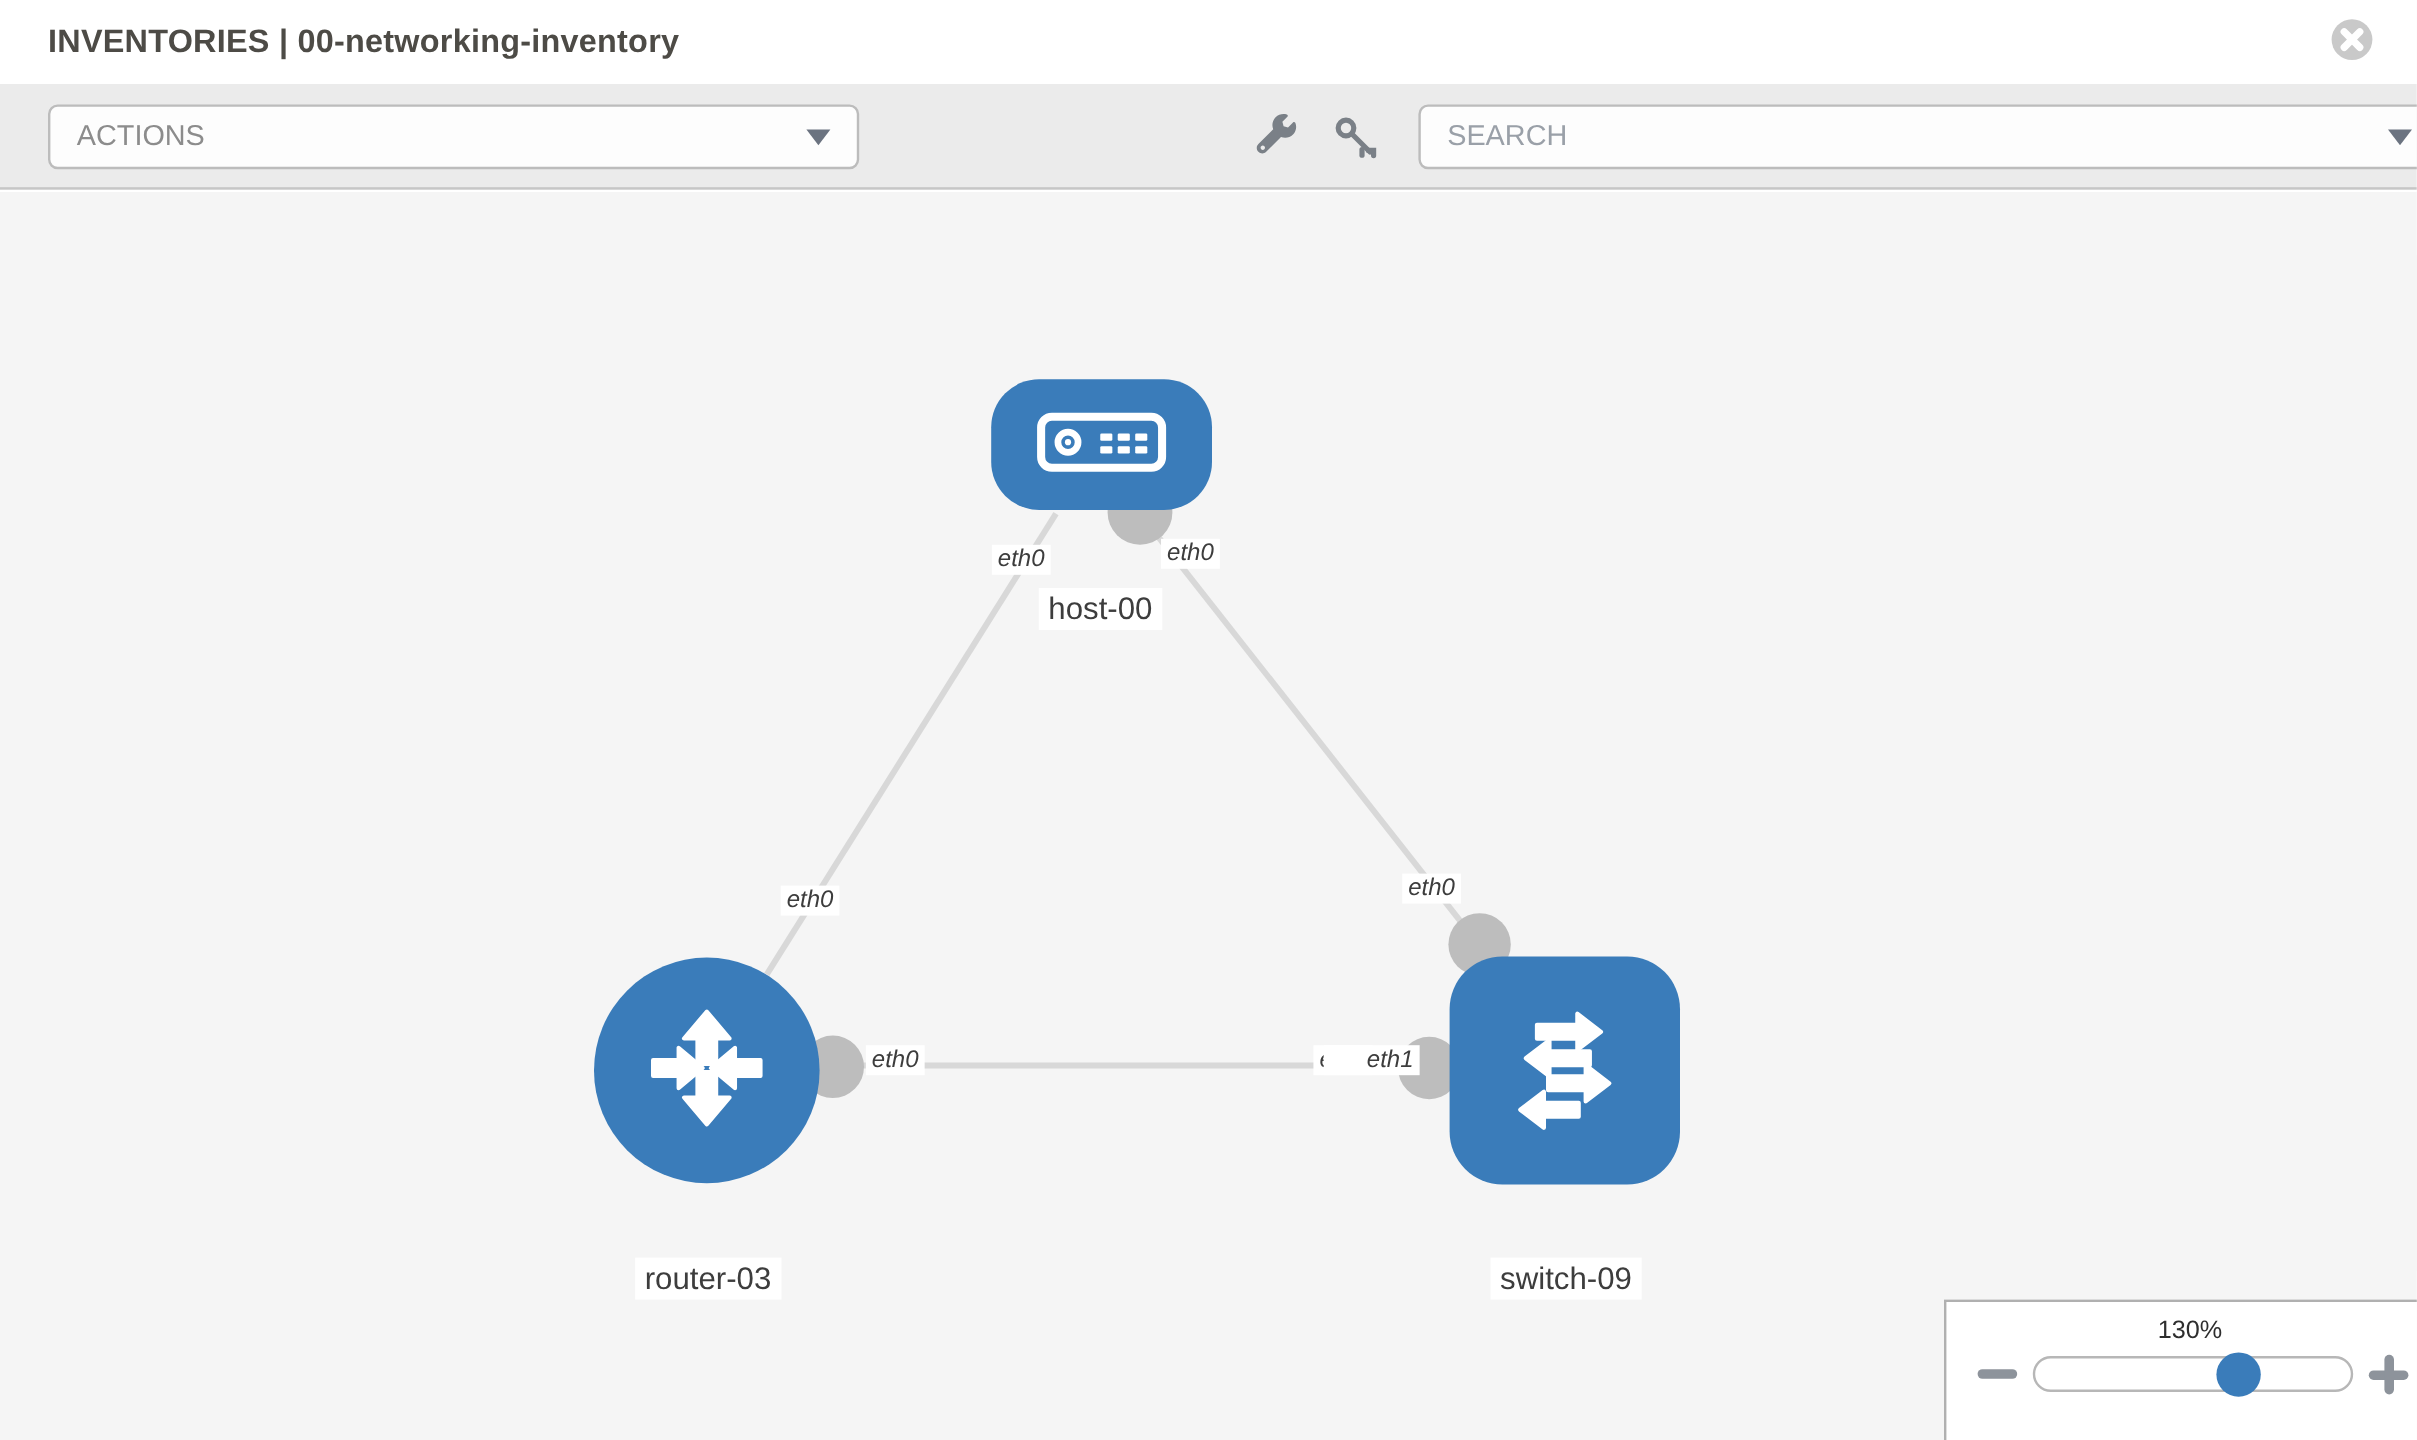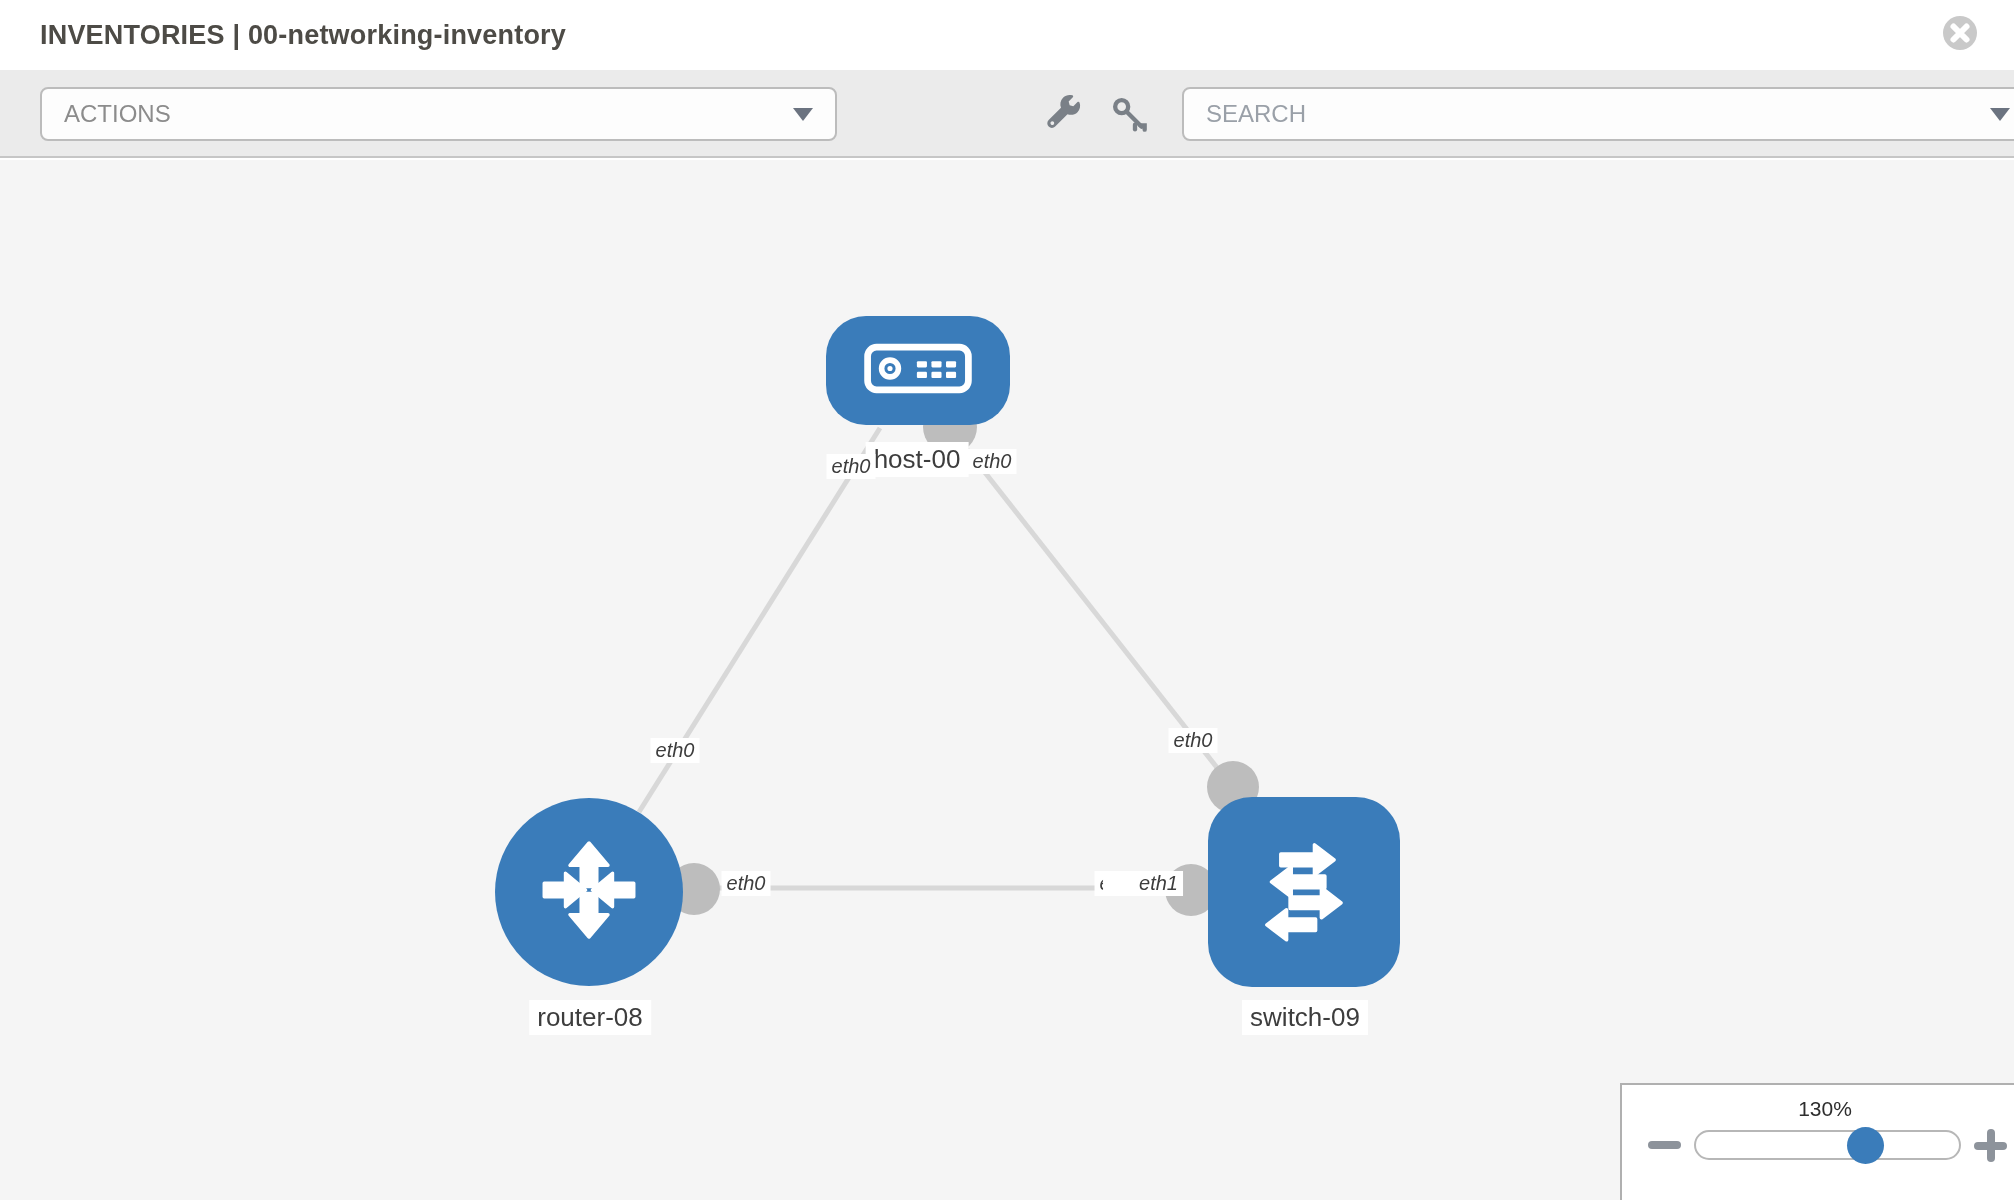--- a/index.html
+++ b/index.html
@@ -28,21 +28,21 @@
   .toolbar {
     position: absolute; top: 70px; left: 0; width: 2014px; height: 88px;
     background: #ebebeb; border-bottom: 2px solid #c6c6c6;
   }
   .select-box {
     position: absolute; top: 17px; height: 54px;
     background: #fdfdfd; border: 2px solid #bcbcbc; border-radius: 8px;
     display: flex; align-items: center; padding: 0 22px;
     cursor: pointer;
   }
-  .actions-box { left: 40px; width: 797px; justify-content: center; }
+  .actions-box { left: 40px; width: 676px; justify-content: center; }
   .search-box  { left: 1182px; width: 852px; }
   .select-label { font-size: 24px; color: #8c8c8c; flex: 1 1 auto; }
   .search-input {
     flex: 1 1 auto; border: none; outline: none; background: transparent;
     font-family: "Liberation Sans", sans-serif; font-size: 24px; color: #555;
   }
   .search-input::placeholder { color: #9aa0a8; opacity: 1; }
   .caret-down {
     width: 0; height: 0; flex: 0 0 auto;
     border-left: 10px solid transparent; border-right: 10px solid transparent;
@@ -62,21 +62,21 @@
   .node { position: absolute; z-index: 3; background: #3a7cba; display: flex; align-items: center; justify-content: center; cursor: pointer; }
   .node-host   { left: 826px; top: 156px; width: 184px; height: 109px; border-radius: 40px; }
   .node-router { left: 495px; top: 638px; width: 188px; height: 188px; border-radius: 50%; }
   .node-switch { left: 1208px; top: 637px; width: 192px; height: 190px; border-radius: 44px; }
 
   .chip {
     position: absolute; background: #ffffff; color: #3d3d3d;
     white-space: nowrap; transform: translateX(-50%); z-index: 4;
     text-align: center;
   }
-  .chip-name { font-size: 26px; padding: 2px 8px; }
+  .chip-name { font-size: 26px; padding: 2px 8px; margin-top: 48px; }
   .chip-if   { font-size: 20px; padding: 1px 5px; font-style: italic; }
   .chip-back { z-index: 4; }
   .chip-front{ z-index: 5; }
 
   
   .zoom-panel {
     position: absolute; left: 1620px; top: 1083px; width: 420px; height: 140px;
     background: #ffffff; border: 2px solid #b0b0b0; z-index: 6;
   }
   .zoom-value {
@@ -190,21 +190,21 @@
       <svg width="116" height="116" viewBox="0 0 100 100" fill="#ffffff" stroke="#ffffff" stroke-width="3" stroke-linejoin="round">
         <polygon points="76,24 59,11 59,19 30,19 30,29 59,29 59,37"></polygon>
         <polygon points="22,43 39,30 39,38 68,38 68,48 39,48 39,56"></polygon>
         <polygon points="82,61 65,48 65,56 38,56 38,66 65,66 65,74"></polygon>
         <polygon points="18,80 35,67 35,75 60,75 60,85 35,85 35,93"></polygon>
       </svg>
     </span>
   </div>
 
   <div class="chip chip-name" style="left:917px;  top:282px;">host-00</div>
-  <div class="chip chip-name" style="left:590px;  top:840px;">router-08</div>
+  <div class="chip chip-name" style="left:590px;  top:840px;">router-03</div>
   <div class="chip chip-name" style="left:1305px; top:840px;">switch-09</div>
 
   <div class="chip chip-if" style="left:851px;  top:294px;">eth0</div>
   <div class="chip chip-if" style="left:992px;  top:289px;">eth0</div>
   <div class="chip chip-if" style="left:675px;  top:578px;">eth0</div>
   <div class="chip chip-if" style="left:1193px; top:568px;">eth0</div>
   <div class="chip chip-if" style="left:746px;  top:711px;">eth0</div>
   <div class="chip chip-if chip-back" style="left:1119px; top:711px;">eth0</div>
   <div class="chip chip-if chip-front" style="left:1143px; top:711px;padding-left:36px;">eth1</div>
 

